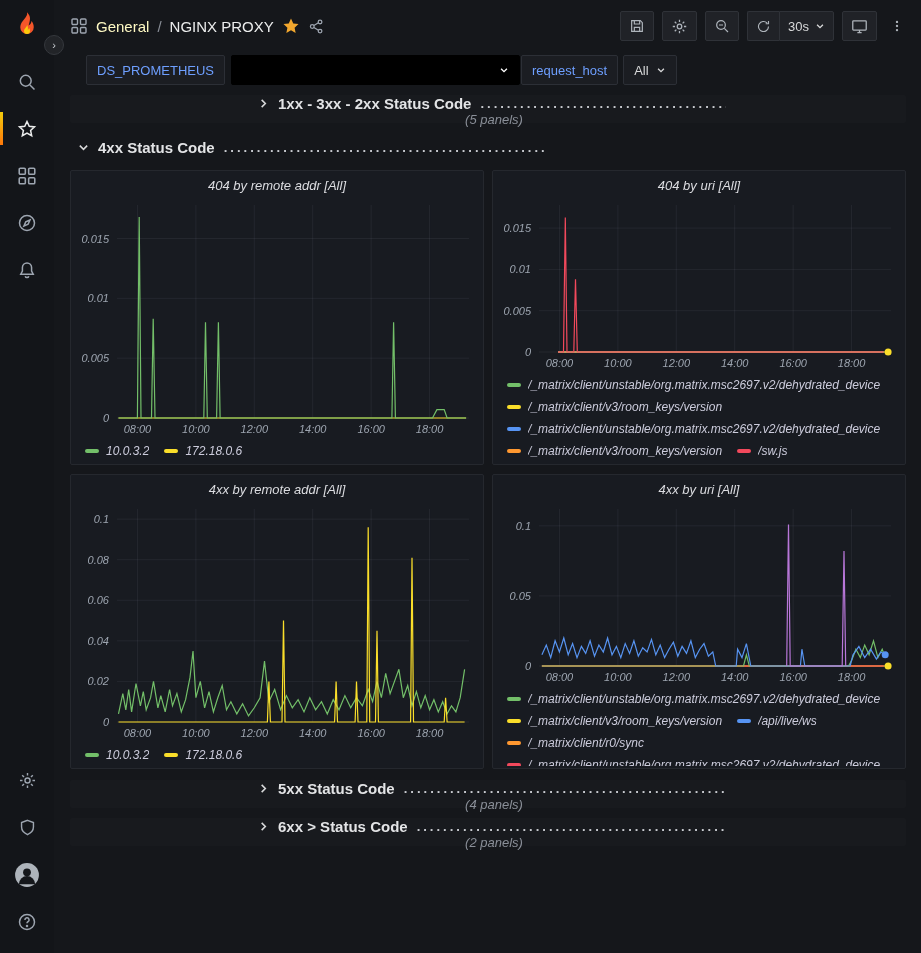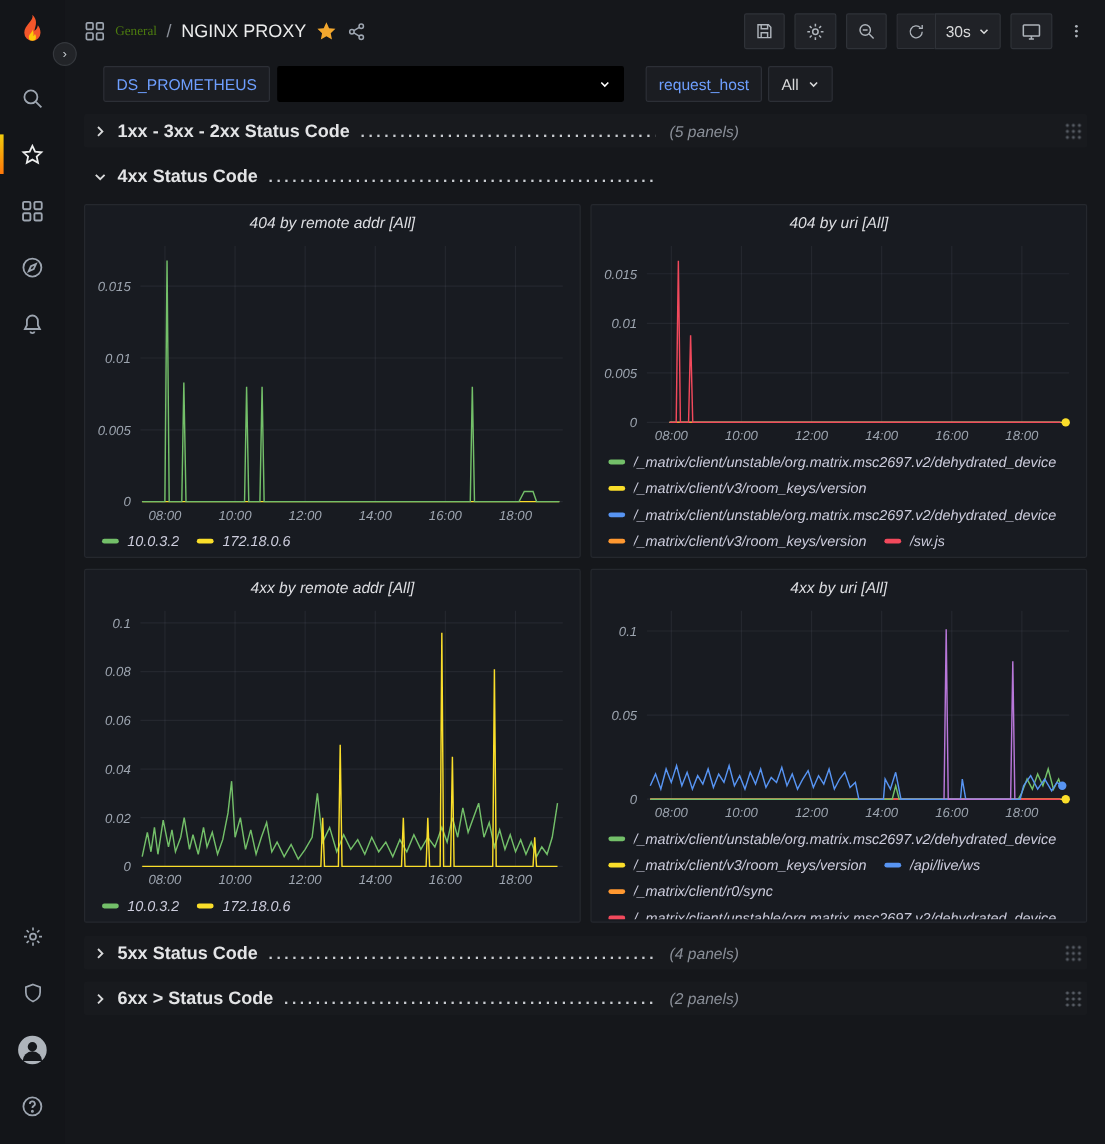--- a/index.html
+++ b/index.html
@@ -34,21 +34,21 @@
     background:linear-gradient(180deg,#f2cc0c,#ff780a);
   }
   .sb-bottom { margin-top:auto; padding-bottom:8px; display:flex; flex-direction:column; align-items:center; }
 
   
   .topbar {
     margin-left:54px; height:52px; display:flex; align-items:center;
     padding:0 12px 0 16px; gap:9px;
   }
   .crumb { display:flex; align-items:center; gap:8px; color:#9da5b0; }
-  .crumb-section { color:#4d7c0f; font-size:11px; cursor:pointer;font-family:Liberation Serif, serif; }
+  .crumb-section { color:#fef9c3; font-size:15px; cursor:pointer; }
   .crumb-sep { color:#8a8f98; font-size:15px; }
   .crumb-title { color:#eceded; font-size:15px; font-weight:500; cursor:pointer; }
   .tb-right { margin-left:auto; display:flex; align-items:center; gap:8px; }
   .tb-btn {
     height:30px; min-width:32px; padding:0 8px; background:#202227;
     border:1px solid #2f3238; border-radius:2px; display:flex; align-items:center;
     justify-content:center; gap:6px; color:#aeb4bb; font-size:13px; cursor:pointer;
   }
   .tb-btn .tp-text { color:#d8d9da; white-space:nowrap; }
   .tb-btn .tp-zone { color:#9da5b0; font-size:12px; }
@@ -60,27 +60,27 @@
   
   .vars { margin-left:54px; height:36px; display:flex; align-items:center; padding:0 16px; }
   .var-label, .var-value {
     height:30px; padding:0 10px; display:flex; align-items:center; gap:7px;
     background:#1b1d22; border:1px solid #2c2f36; border-radius:2px;
     font-size:13px; cursor:pointer; white-space:nowrap;
   }
   .var-label { color:#6e9fff; font-weight:500;margin-left:16px; }
   .var-value { color:#d8d9da; }
   .var-redacted { width:289px; background:#000; border-color:#000; justify-content:flex-end; margin-left:6px; color:#fff; }
-  .var-gap { margin-left:18px; }
+  .var-gap { margin-left:1px; }
   .var-adj { margin-left:5px; }
 
   
   .dash { margin-left:54px; padding:7px 15px 0 16px; }
   .row-header { height:28px; display:flex; align-items:center; border-radius:2px; }
-  .row-header.collapsed { background:rgba(255,255,255,0.015); }
+  .row-header.collapsed { background:rgba(255,255,255,0.015);flex-direction:column; }
   .row-header.mt { margin-top:10px; }
   .row-header.mt2 { margin-top:11px; }
   .row-toggle { display:flex; align-items:center; gap:9px; width:476px; cursor:pointer; padding-left:8px; }
   .row-chev { color:#d8d9da; flex:none; }
   .row-title { font-size:15px; font-weight:700; color:#e3e4e6; white-space:nowrap; }
   .leader {
     flex:1; overflow:hidden; white-space:nowrap; color:#c9ccd1;
     font-size:13px; letter-spacing:3px; font-weight:700;
   }
   .pcount { color:#8a8f98; font-style:italic; font-size:13px; margin-left:12px; white-space:nowrap; }

